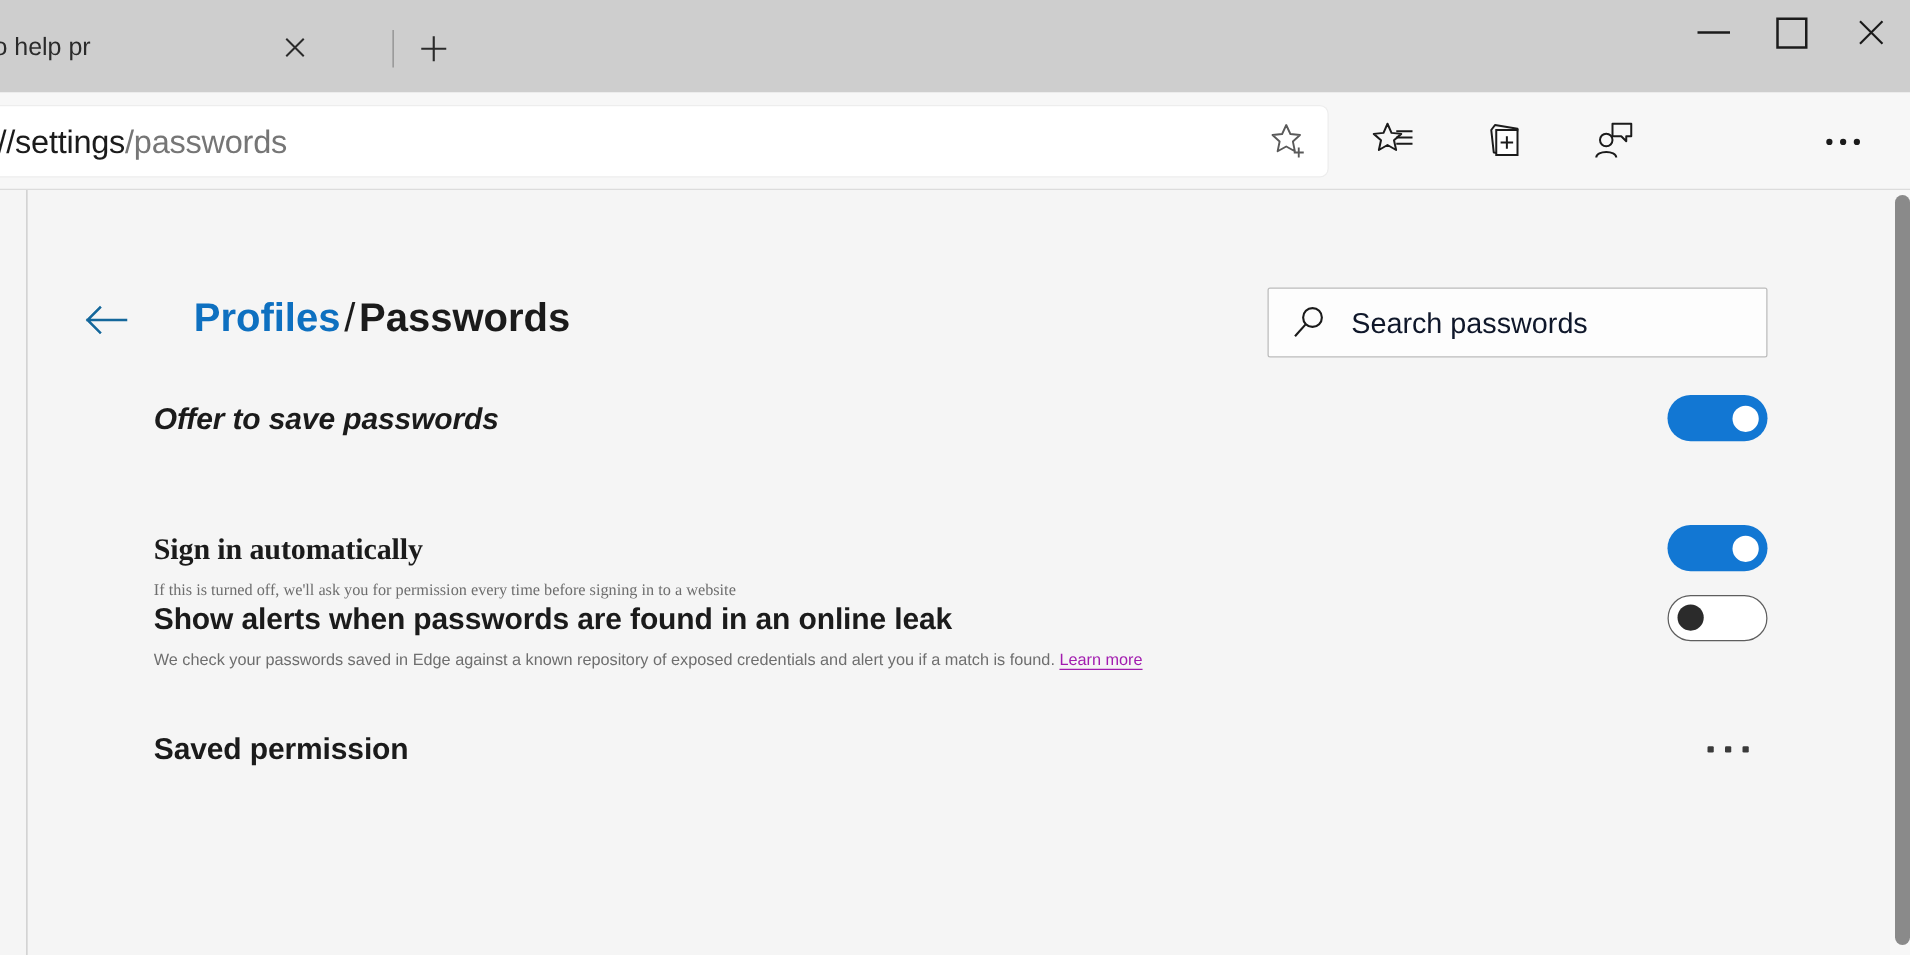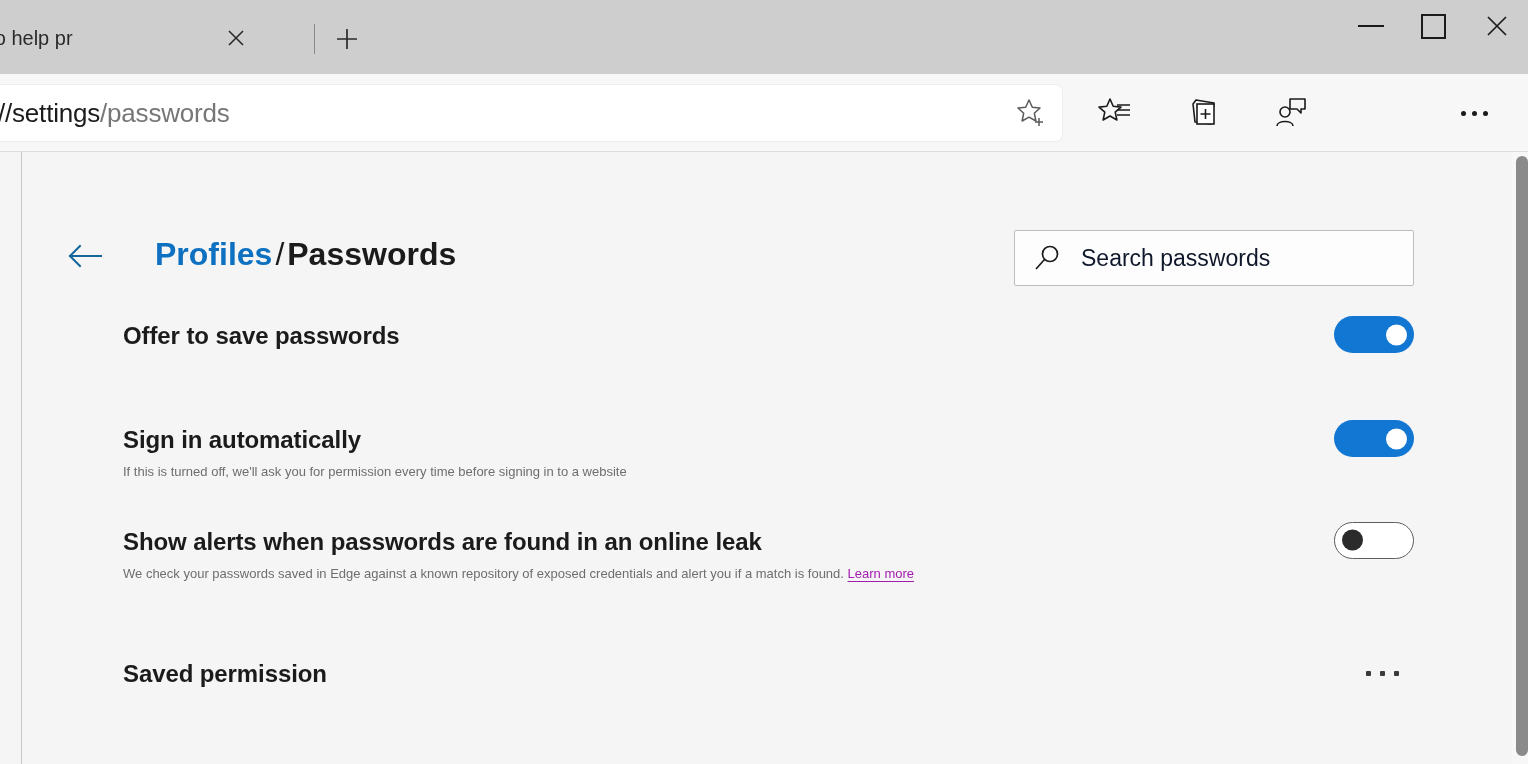--- a/index.html
+++ b/index.html
@@ -476,36 +476,36 @@
         <svg width="30" height="30" viewBox="0 0 30 30" aria-hidden="true">
           <circle cx="17" cy="11" r="7.5" fill="none" stroke="#1b1b1b" stroke-width="1.7"></circle>
           <path d="M11.5 16.5 L3 26" stroke="#1b1b1b" stroke-width="1.7" fill="none"></path>
         </svg>
       </span>
       <span class="search-ph">Search passwords</span>
     </div>
 
     <div class="settings-list">
 
-      <div class="row" style="margin-bottom:52px;">
+      <div class="row" style="margin-bottom:52px;font-style:italic;">
         <div class="row-title">Offer to save passwords</div>
         <div class="toggle on">
             <span class="knob"></span>
           </div>
       </div>
 
-      <div class="row" style="margin-bottom:46px;">
+      <div class="row" style="font-family:Liberation Serif, serif;">
         <div class="row-title">Sign in automatically</div>
         <div class="row-desc">If this is turned off, we'll ask you for permission every time before signing in to a website</div>
         <div class="toggle on">
             <span class="knob"></span>
           </div>
       </div>
 
-      <div class="row" style="margin-bottom:76px;">
+      <div class="row" style="margin-bottom:48px;">
         <div class="row-title">Show alerts when passwords are found in an online leak</div>
         <div class="row-desc"><span>We check your passwords saved in Edge against a known repository of exposed credentials and alert you if a match is found. </span><span class="link">Learn more</span></div>
         <div class="toggle off">
             <span class="knob"></span>
           </div>
       </div>
 
       <div class="row">
         <div class="row-title">Saved permission</div>
         <div class="more-btn">

